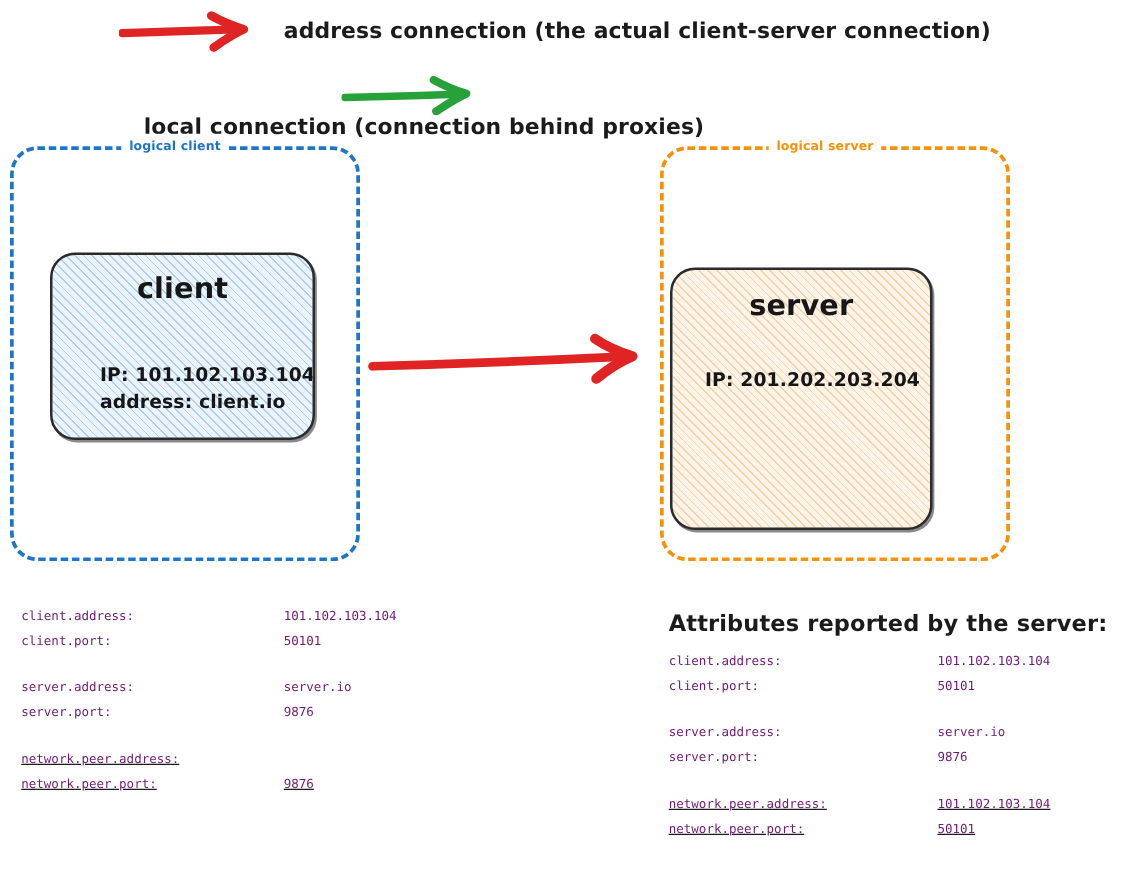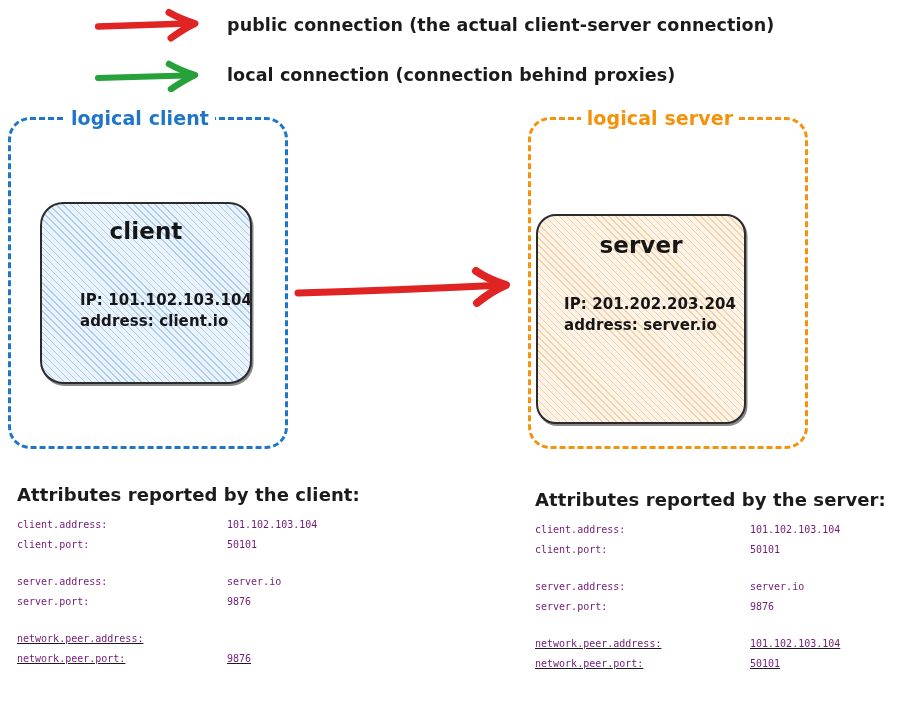--- a/index.html
+++ b/index.html
@@ -33,21 +33,21 @@
     height: 100px;
   }
   .legend-row {
     position: absolute;
     left: 95px;
     height: 34px;
     display: flex;
     align-items: center;
   }
   .legend-row.r1 { top: 8px; }
-  .legend-row.r2 { top: 58px; }
+  .legend-row.r2 { top: 58px; flex-direction: column; }
   .legend-arrow {
     width: 112px;
     height: 34px;
     flex: none;
     display: block;
   }
   .legend-label {
     margin-left: 20px;
     font-size: 17.5px;
     white-space: nowrap;
@@ -70,50 +70,49 @@
   #logical-server {
     left: 528px; top: 117px;
     width: 274px; height: 326px;
     border-color: #f5920b;
   }
   .logical-label {
     position: absolute;
     top: -13px;
     left: 0; right: 16px;
     text-align: right;
-    font-size: 19px;
+    font-size: 10px;
     background: #ffffff;
     padding: 0 6px;
     width: max-content;
     margin: 0 auto;
     line-height: 22px;
   }
   #logical-client .logical-label { color: #1f76c8; }
   #logical-server .logical-label { color: #f5920b; }
 
   
   .node {
     position: absolute;
     border: 2px solid #2b2b2b;
     border-radius: 20px;
     box-sizing: border-box;
     box-shadow: 1.5px 2px 0 rgba(40,40,40,0.55);
     overflow: hidden;
   }
   #client-node {
     left: 40px; top: 202px;
-    width: 212px; height: 182px;
+    width: 212px; height: 150px;
     background-color: #eaf3fc;
     background-image: repeating-linear-gradient(
         45deg,
         rgba(120,175,225,0.55) 0px,
         rgba(120,175,225,0.55) 1px,
         rgba(255,255,255,0) 1px,
         rgba(255,255,255,0) 5px);
-    border-radius: 23px;
   }
   #server-node {
     left: 536px; top: 214px;
     width: 210px; height: 210px;
     background-color: #fdf3e6;
     background-image: repeating-linear-gradient(
         45deg,
         rgba(233,170,95,0.45) 0px,
         rgba(233,170,95,0.45) 1px,
         rgba(255,255,255,0) 1px,
@@ -173,21 +172,21 @@
 </head>
 <body>
 
 <div id="legend">
 
   <div class="legend-row r1">
     <svg class="legend-arrow" viewBox="0 0 112 34">
       <path d="M3 18.5 C28 17.6, 62 16.6, 92 15.6" stroke="#e02424" stroke-width="6.5" stroke-linecap="round" fill="none"></path>
       <path d="M74 4.5 C82 9, 92 13, 100 15.5 C91 19.5, 83 25, 76 30" stroke="#e02424" stroke-width="7" stroke-linecap="round" stroke-linejoin="round" fill="none"></path>
     </svg>
-    <span class="legend-label hand">public connection (the actual client-server connection)</span>
+    <span class="legend-label hand">address connection (the actual client-server connection)</span>
   </div>
 
   <div class="legend-row r2">
     <svg class="legend-arrow" viewBox="0 0 112 34">
       <path d="M3 20 C28 19.4, 62 18.4, 92 17.4" stroke="#27a13a" stroke-width="6" stroke-linecap="round" fill="none"></path>
       <path d="M74 6 C82 10.5, 92 14.5, 100 17 C91 21, 83 26.5, 76 31" stroke="#27a13a" stroke-width="6.5" stroke-linecap="round" stroke-linejoin="round" fill="none"></path>
     </svg>
     <span class="legend-label hand">local connection (connection behind proxies)</span>
   </div>
 
@@ -206,31 +205,29 @@
 </div>
 
 <div id="logical-server" class="logical-box">
   <span class="logical-label hand">logical server</span>
 </div>
 
 <div id="server-node" class="node">
   <div class="node-title hand">server</div>
   <div class="node-details hand">
     <div>IP: 201.202.203.204</div>
-    <div>address: server.io</div>
   </div>
 </div>
 
 <svg id="main-arrow" viewBox="0 0 232 56">
   <path d="M6 31 C60 29.5, 140 26.5, 202 23.5" stroke="#e02424" stroke-width="7" stroke-linecap="round" fill="none"></path>
   <path d="M184 9 C192 14.5, 203 19.5, 214 23 C203 27.5, 193 34.5, 185 41" stroke="#e02424" stroke-width="8" stroke-linecap="round" stroke-linejoin="round" fill="none"></path>
 </svg>
 
 <div id="attrs-client" class="attr-panel">
-  <div class="attr-heading hand">Attributes reported by the client:</div>
 
   <div class="attr-group">
     <div class="attr-row">
       <span class="attr-key mono">client.address:</span>
       <span class="attr-val mono">101.102.103.104</span>
     </div>
     <div class="attr-row">
       <span class="attr-key mono">client.port:</span>
       <span class="attr-val mono">50101</span>
     </div>

